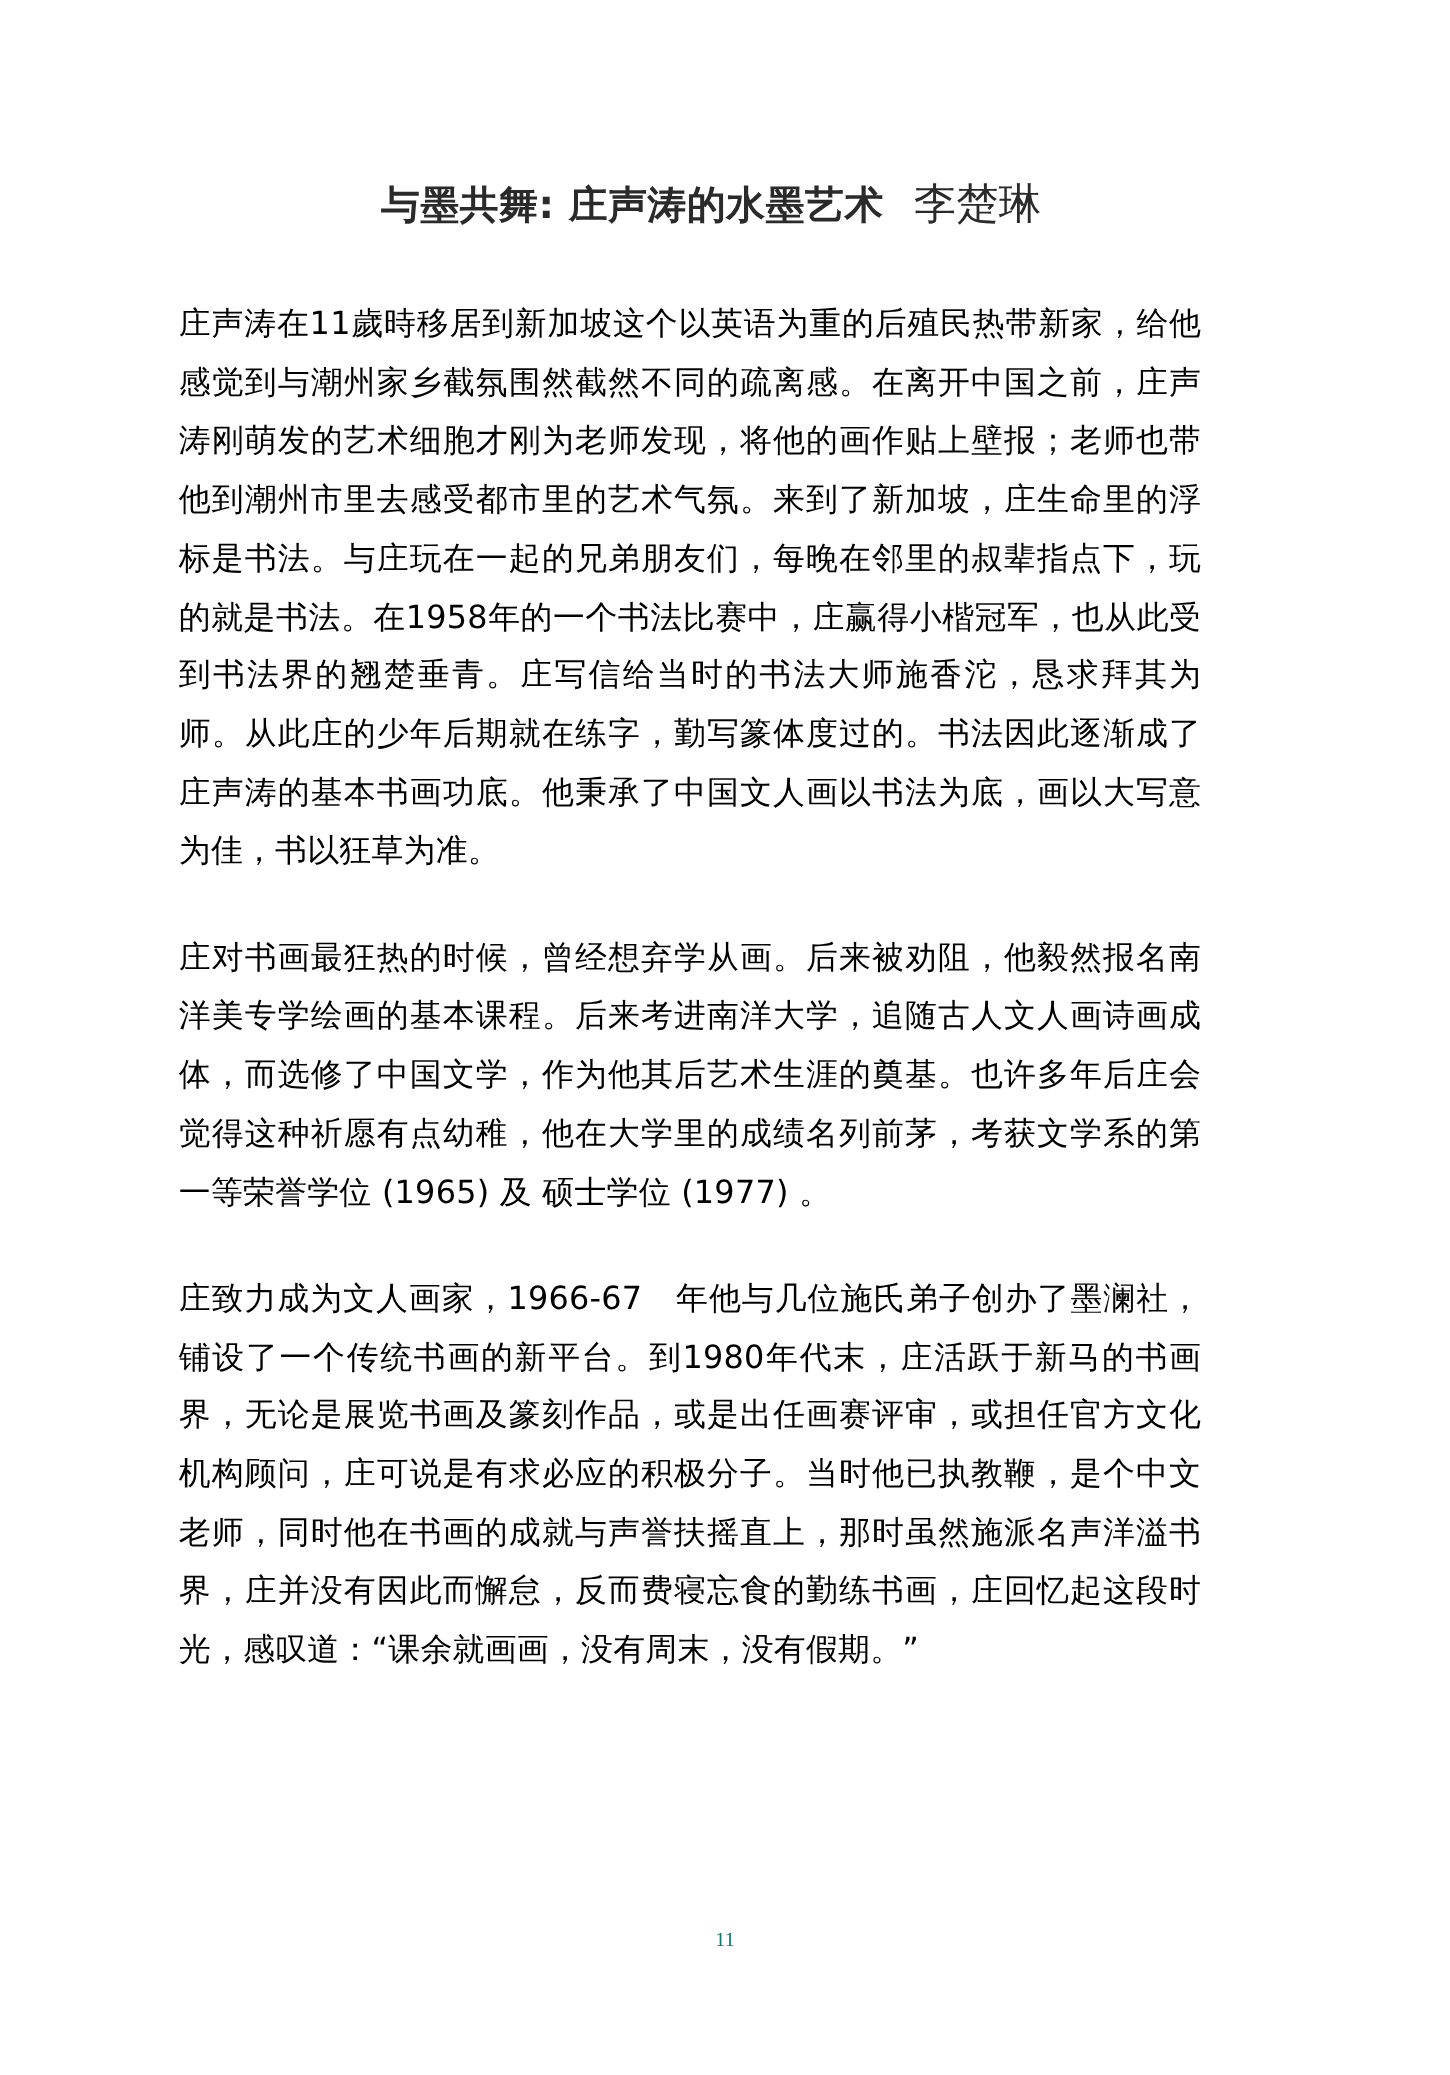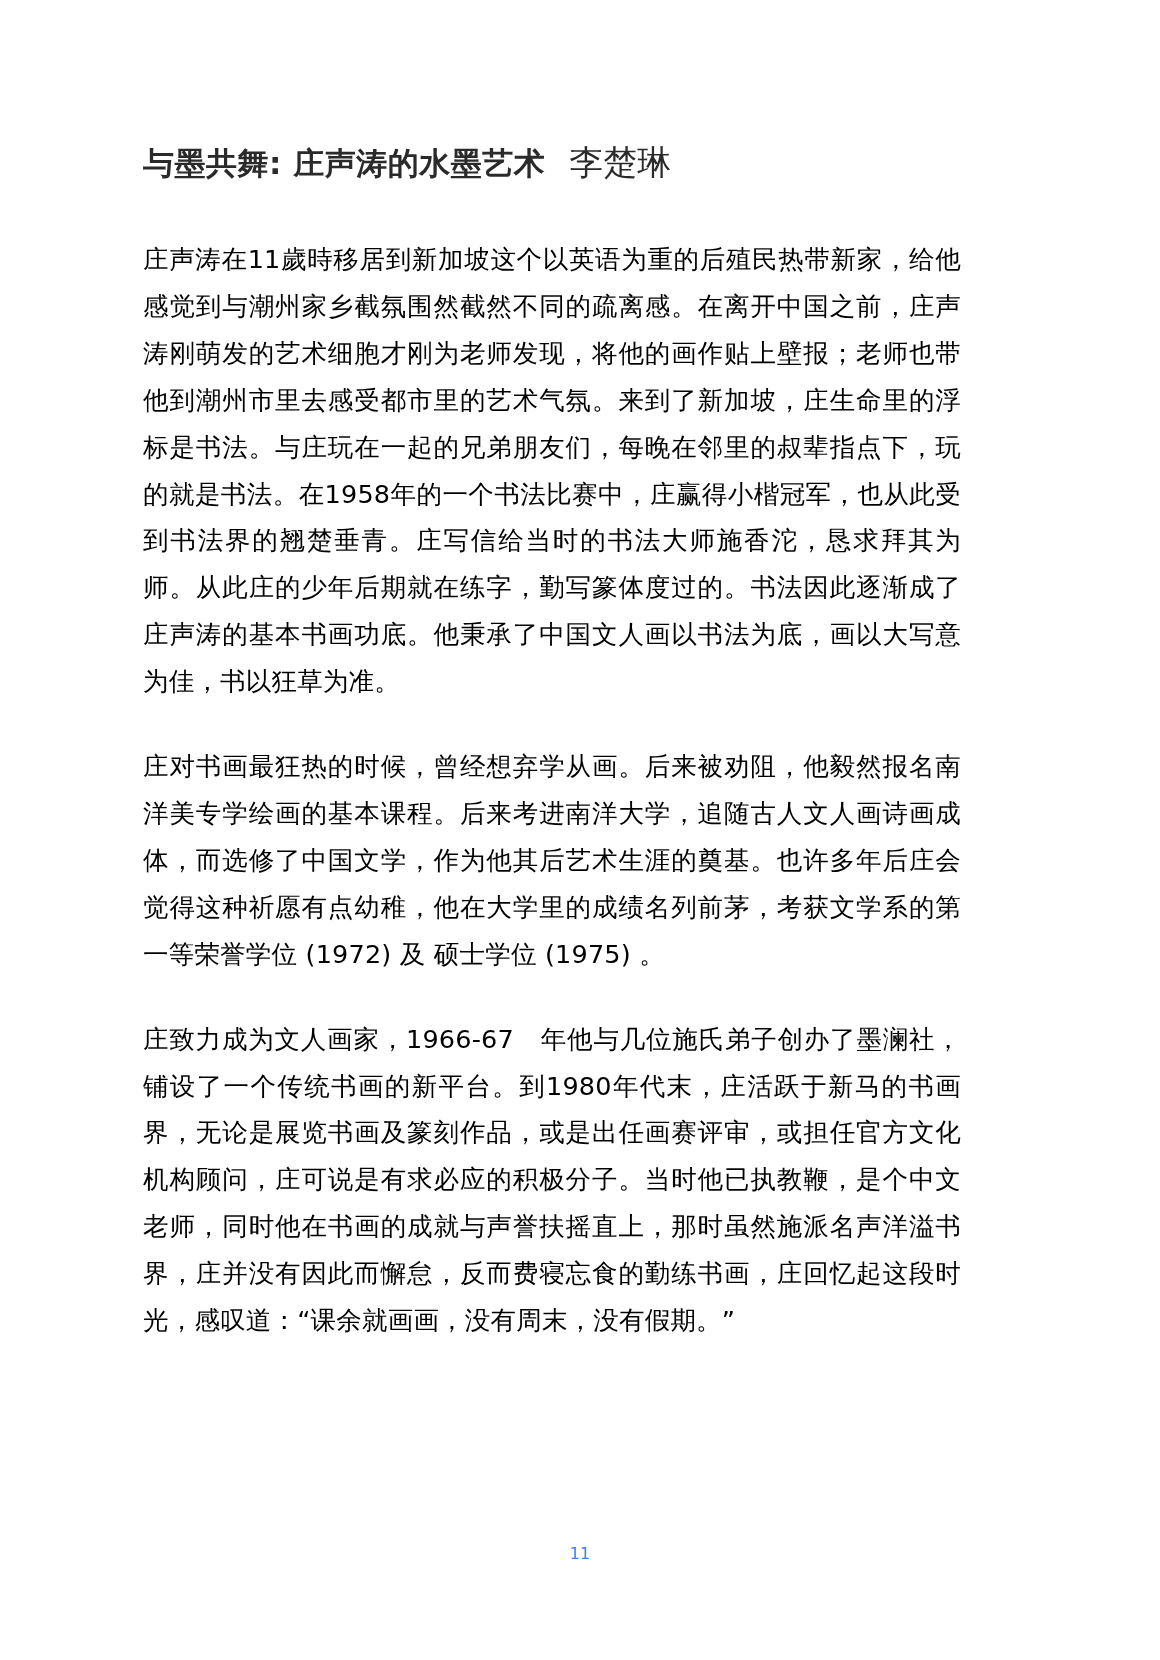--- a/index.html
+++ b/index.html
@@ -21,22 +21,23 @@
   }
   .content {
     position: absolute;
     left: 143px;
     top: 140px;
     width: 818px;
   }
   .header {
     display: flex;
     align-items: baseline;
-    justify-content: flex-start;
+    justify-content: center;
     margin-bottom: 50px;
+    margin-left: 34px;
   }
   .doc-title {
     font-size: 31px;
     font-weight: bold;
     letter-spacing: 0.5px;
     color: #2a2a2a;
     line-height: 1.3;
   }
   .doc-author {
     font-size: 34px;
@@ -57,36 +58,37 @@
   .para:last-of-type {
     margin-bottom: 0;
   }
   .page-number {
     position: absolute;
     left: 0;
     right: 0;
     top: 1544px;
     text-align: center;
     font-size: 16px;
-    color: #3b82f6;
+    color: #0f766e;
+    font-family: Liberation Serif, serif;
   }
 </style>
 </head>
 <body>
 
 <div class="page">
   <div class="content">
 
     <div class="header">
       <div class="doc-title">与墨共舞: 庄声涛的水墨艺术</div>
       <div class="doc-author">李楚琳</div>
     </div>
 
     <p class="para">庄声涛在11歲時移居到新加坡这个以英语为重的后殖民热带新家，给他感觉到与潮州家乡截氛围然截然不同的疏离感。在离开中国之前，庄声涛刚萌发的艺术细胞才刚为老师发现，将他的画作贴上壁报；老师也带他到潮州市里去感受都市里的艺术气氛。来到了新加坡，庄生命里的浮标是书法。与庄玩在一起的兄弟朋友们，每晚在邻里的叔辈指点下，玩的就是书法。在1958年的一个书法比赛中，庄赢得小楷冠军，也从此受到书法界的翘楚垂青。庄写信给当时的书法大师施香沱，恳求拜其为师。从此庄的少年后期就在练字，勤写篆体度过的。书法因此逐渐成了庄声涛的基本书画功底。他秉承了中国文人画以书法为底，画以大写意为佳，书以狂草为准。</p>
 
-    <p class="para">庄对书画最狂热的时候，曾经想弃学从画。后来被劝阻，他毅然报名南洋美专学绘画的基本课程。后来考进南洋大学，追随古人文人画诗画成体，而选修了中国文学，作为他其后艺术生涯的奠基。也许多年后庄会觉得这种祈愿有点幼稚，他在大学里的成绩名列前茅，考获文学系的第一等荣誉学位 (1972) 及 硕士学位 (1975) 。</p>
+    <p class="para">庄对书画最狂热的时候，曾经想弃学从画。后来被劝阻，他毅然报名南洋美专学绘画的基本课程。后来考进南洋大学，追随古人文人画诗画成体，而选修了中国文学，作为他其后艺术生涯的奠基。也许多年后庄会觉得这种祈愿有点幼稚，他在大学里的成绩名列前茅，考获文学系的第一等荣誉学位 (1965) 及 硕士学位 (1977) 。</p>
 
     <p class="para">庄致力成为文人画家，1966-67　年他与几位施氏弟子创办了墨澜社，铺设了一个传统书画的新平台。到1980年代末，庄活跃于新马的书画界，无论是展览书画及篆刻作品，或是出任画赛评审，或担任官方文化机构顾问，庄可说是有求必应的积极分子。当时他已执教鞭，是个中文老师，同时他在书画的成就与声誉扶摇直上，那时虽然施派名声洋溢书界，庄并没有因此而懈怠，反而费寝忘食的勤练书画，庄回忆起这段时光，感叹道：“课余就画画，没有周末，没有假期。”</p>
 
   </div>
 
   <div class="page-number">11</div>
 </div>
 
 </body></html>

